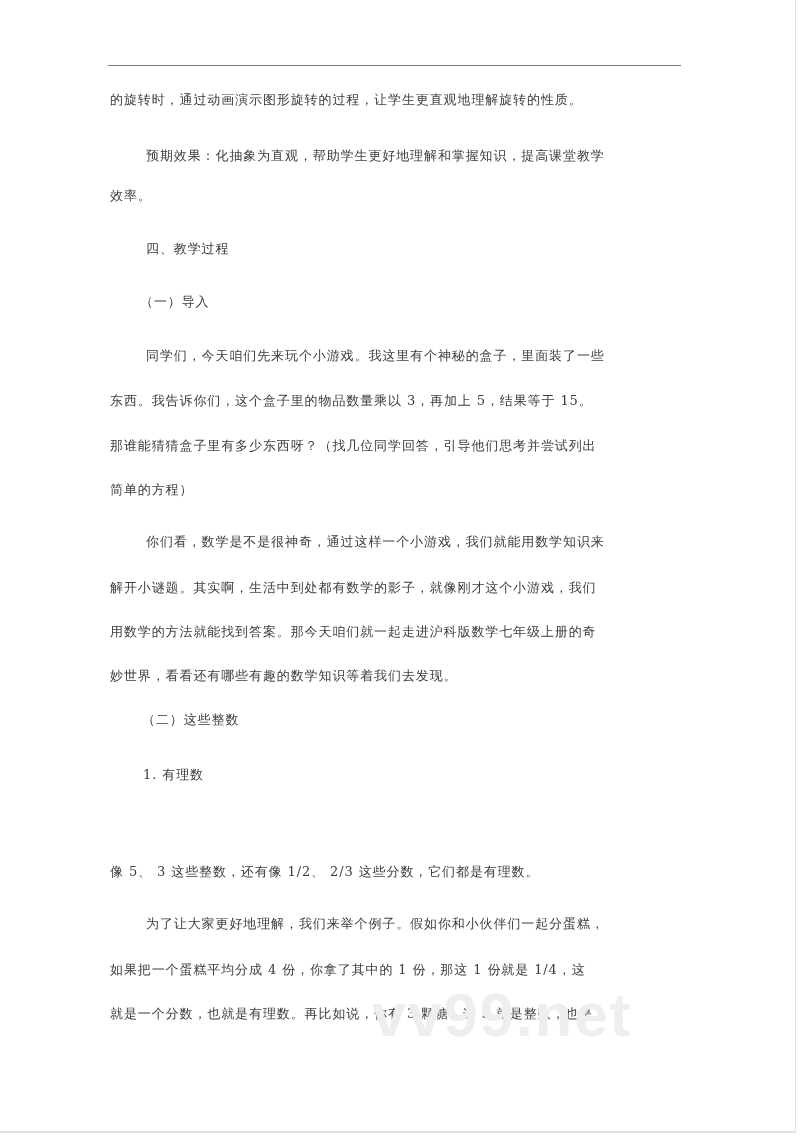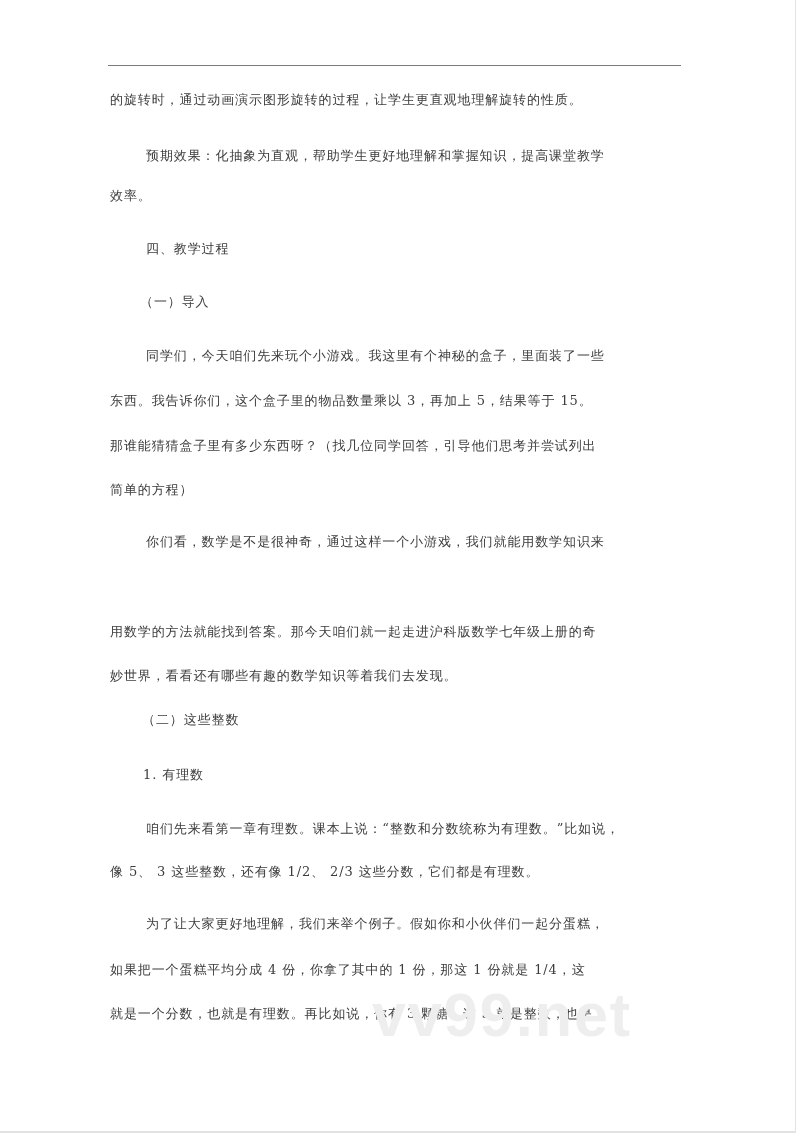--- a/index.html
+++ b/index.html
@@ -49,28 +49,28 @@
 
   <div class="line indent" style="top:239px">四、教学过程</div>
   <div class="line" style="top:292px; left:140px">（一）导入</div>
 
   <div class="line indent" style="top:346px">同学们，今天咱们先来玩个小游戏。我这里有个神秘的盒子，里面装了一些</div>
   <div class="line" style="top:391px">东西。我告诉你们，这个盒子里的物品数量乘以 3，再加上 5，结果等于 15。</div>
   <div class="line" style="top:436px">那谁能猜猜盒子里有多少东西呀？（找几位同学回答，引导他们思考并尝试列出</div>
   <div class="line" style="top:480px">简单的方程）</div>
 
   <div class="line indent" style="top:532px">你们看，数学是不是很神奇，通过这样一个小游戏，我们就能用数学知识来</div>
+  <div class="line" style="top:578px">解开小谜题。其实啊，生活中到处都有数学的影子，就像刚才这个小游戏，我们</div>
   <div class="line" style="top:666px">妙世界，看看还有哪些有趣的数学知识等着我们去发现。</div>
   <div class="line" style="top:622px">用数学的方法就能找到答案。那今天咱们就一起走进沪科版数学七年级上册的奇</div>
 
   <div class="line" style="top:710px; left:142px">（二）这些整数</div>
 
   <div class="line" style="top:765px; left:143px">1. 有理数</div>
 
-  <div class="line indent" style="top:819px">咱们先来看第一章有理数。课本上说：“整数和分数统称为有理数。”比如说，</div>
   <div class="line" style="top:862px">像 5、 3 这些整数，还有像 1/2、 2/3 这些分数，它们都是有理数。</div>
 
   <div class="line indent" style="top:914px">为了让大家更好地理解，我们来举个例子。假如你和小伙伴们一起分蛋糕，</div>
   <div class="line" style="top:960px">如果把一个蛋糕平均分成 4 份，你拿了其中的 1 份，那这 1 份就是 1/4，这</div>
   <div class="line" style="top:1004px">就是一个分数，也就是有理数。再比如说，你有 3 颗糖，这 3 就是整数，也是</div>
 
   <div class="watermark">vv99.net</div>
 </div>
 
 </body></html>

